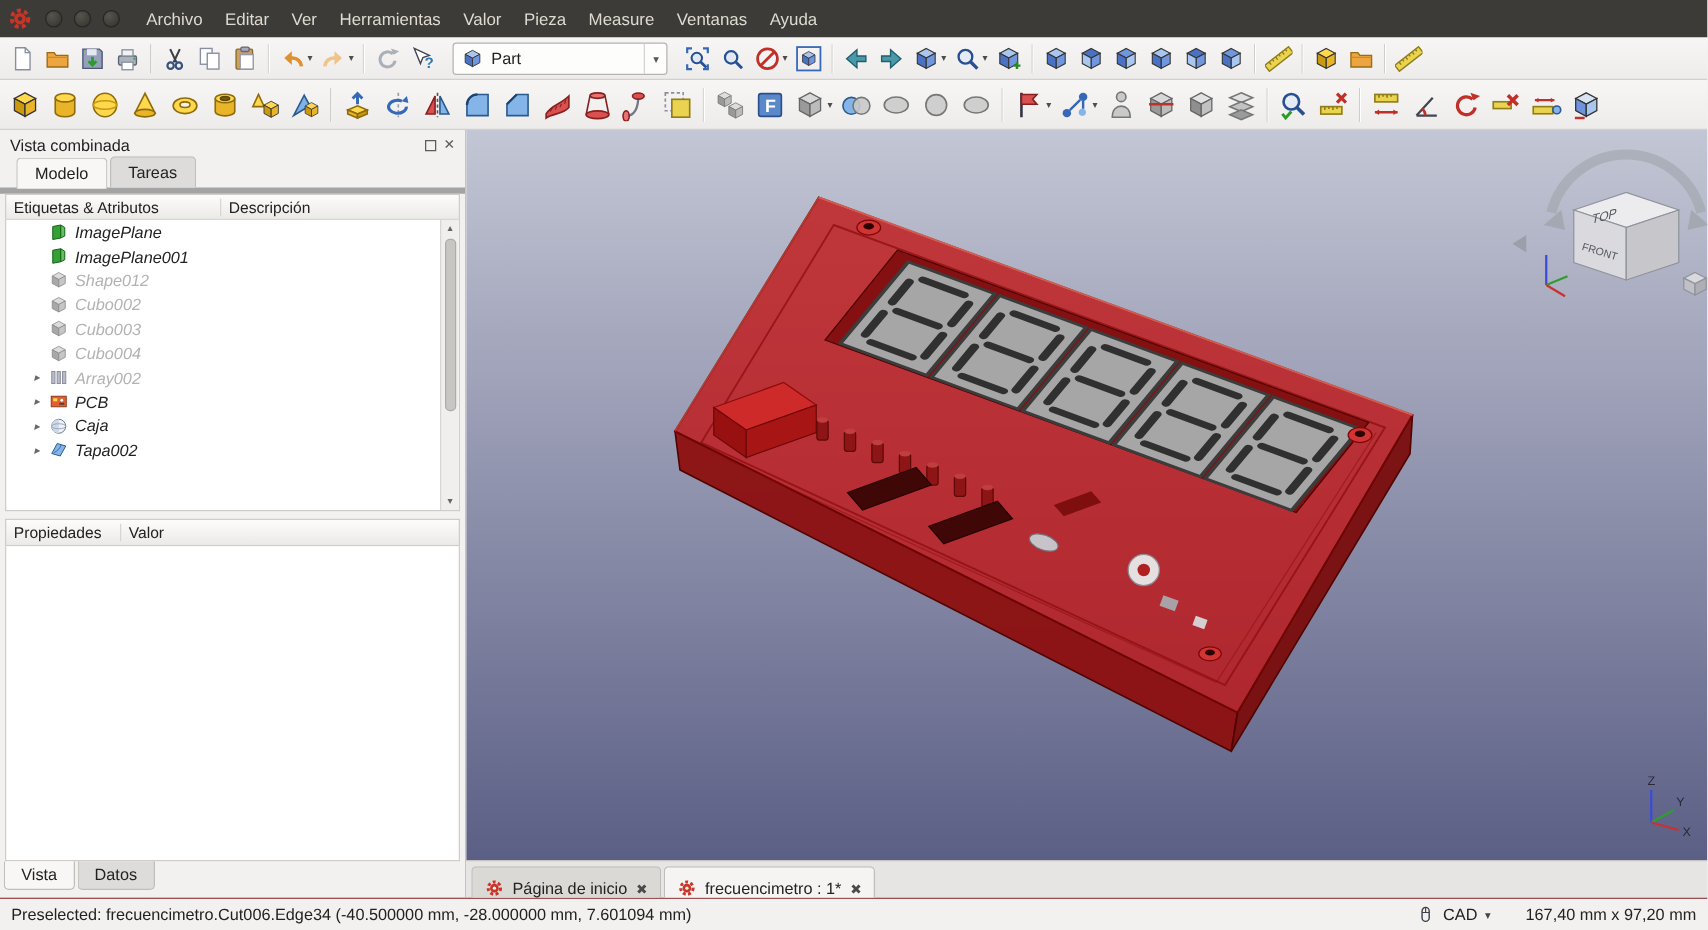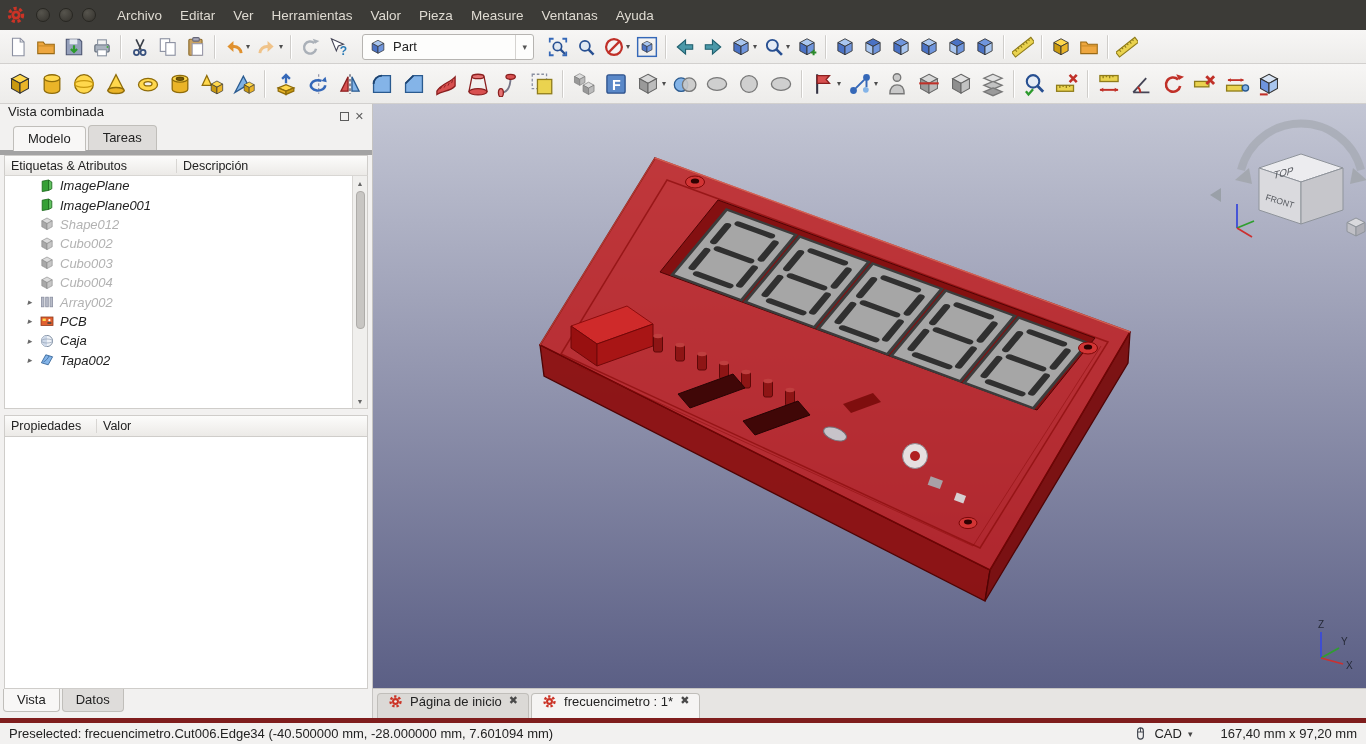--- a/index.html
+++ b/index.html
@@ -26,21 +26,21 @@
   .tbtn.sep { width:0; height:24px; padding:0; margin:0 4px; border-left:1px solid #cfcdca; border-right:1px solid #ffffff; }
   .tb2 .tbtn.sep { height:28px; }
   .combo { display:flex; align-items:center; gap:6px; background:#fdfdfc; border:1px solid #b6b4b1; border-radius:3px; height:26px; width:172px; padding:0 6px; margin:0 10px; }
   .combo .ic { width:18px; height:18px; }
   .combo .carrow { margin-left:auto; border-left:1px solid #d5d3d0; padding-left:7px; color:#555; font-size:9px; align-self:stretch; display:flex; align-items:center; }
 
   
   .main { display:flex; height:614px; }
 
   .left-panel { width:373px; min-width:373px; background:#f2f1f0; border-right:1px solid #c6c4c2; display:flex; flex-direction:column; }
-  .panel-title { height:24px; display:flex; padding:0 8px; }
+  .panel-title { height:24px; display:flex; align-items:center; padding:0 8px; }
   .panel-controls { margin-left:auto; display:flex; align-items:center; gap:6px; }
   .float-btn { width:9px; height:9px; border:1.4px solid #5c5c5c; display:inline-block; }
   .pclose { font-size:11px; color:#5c5c5c; line-height:1; }
   .panel-tabs { display:flex; align-items:flex-end; gap:2px; padding:0 13px; border-bottom:5px solid #a3a3a3; height:27px; }
   .ptab { padding:4px 14px 5px; background:#dedcda; border:1px solid #c0beba; border-bottom:none; border-radius:4px 4px 0 0; }
   .ptab.active { background:#f8f7f6; position:relative; top:1px; }
 
   .tree-header { display:flex; align-items:center; height:21px; margin:0 4px; background:linear-gradient(#fcfcfb,#eceae7); border:1px solid #cfcdca; border-bottom:1px solid #d8d6d3; font-size:12.5px; }
   .tree-header .col1 { width:172px; padding-left:6px; border-right:1px solid #d8d6d3; }
   .tree-header .col2 { padding-left:6px; }
@@ -61,27 +61,27 @@
   .props-body { flex:1; margin:0 4px; background:#ffffff; border:1px solid #cfcdca; border-top:none; }
   .bottom-tabs { display:flex; gap:2px; padding:0 3px 6px; }
   .btab { padding:3px 13px 4px; background:#dedcda; border:1px solid #c0beba; border-top:none; border-radius:0 0 4px 4px; }
   .btab.active { background:#f8f7f6; }
 
   
   .viewport-col { flex:1; display:flex; flex-direction:column; min-width:0; }
   .viewport { flex:1; position:relative; min-height:0; }
   .scene { width:100%; height:100%; display:block; }
   .doc-tabs { height:30px; background:#e7e5e3; border-top:1px solid #c6c4c2; display:flex; align-items:flex-end; gap:2px; padding:0 4px; }
-  .dtab { display:flex; align-items:flex-start; gap:7px; height:25px; padding:0 10px; background:#dbd9d6; border:1px solid #c0beba; border-bottom:none; border-radius:4px 4px 0 0; }
+  .dtab { display:flex; align-items:flex-end; gap:7px; height:25px; padding:0 10px; background:#dbd9d6; border:1px solid #c0beba; border-bottom:none; border-radius:4px 4px 0 0; }
   .dtab.active { background:#f5f4f3; }
   .dtab .ic { width:15px; height:15px; }
   .dtab .tclose { font-size:11px; color:#4a4a4a; }
 
   
-  .statusbar { height:26px; display:flex; align-items:center; padding:0 9px; background:#f2f1f0; border-top:5px solid #7f1d1d; }
+  .statusbar { height:26px; display:flex; align-items:center; padding:0 9px; background:#f2f1f0; border-top:1px solid #7f1d1d; }
   .status-right { margin-left:auto; display:flex; align-items:center; gap:6px; }
   .status-right .ic { width:15px; height:15px; }
   .nav-dd { font-size:9px; color:#444; margin-right:22px; }
 </style>
 </head>
 <body>
 
 <div class="menubar">
   <span class="ic app-icon i-fclogo">
       <svg viewBox="0 0 20 20">

